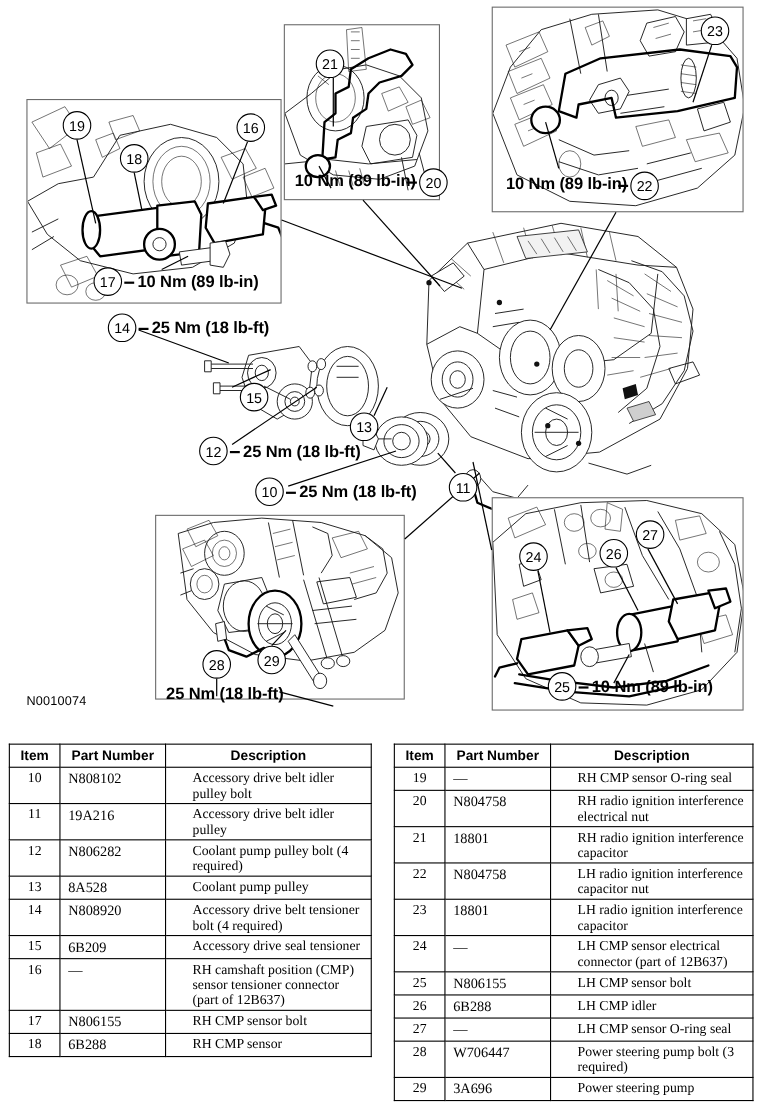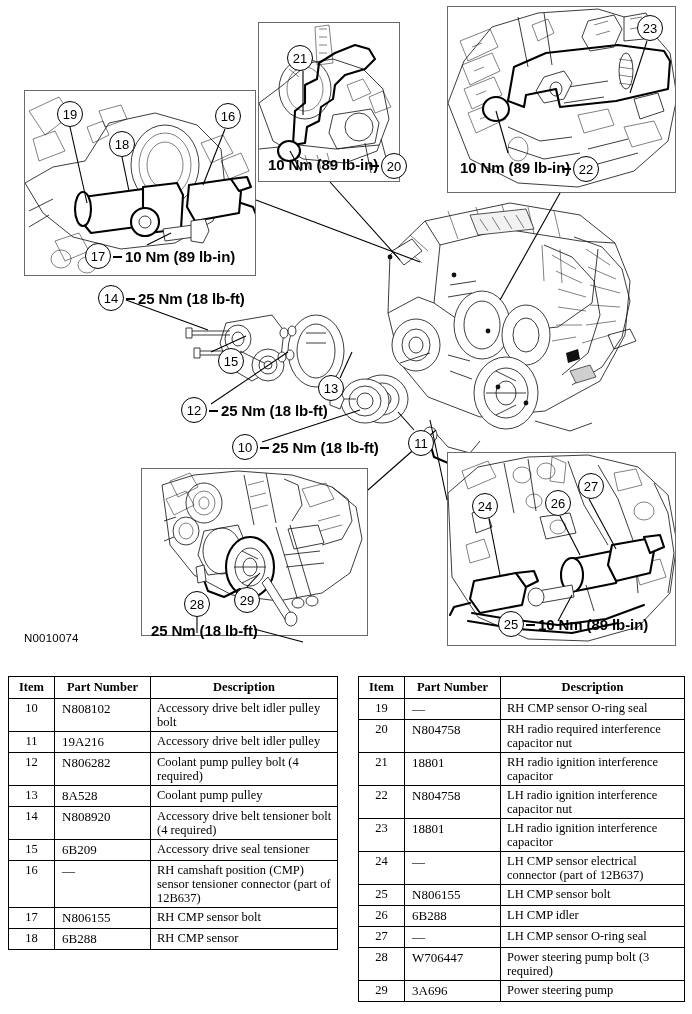--- a/index.html
+++ b/index.html
@@ -51,32 +51,32 @@
 
   
   .ptable{
     position:absolute;border-collapse:collapse;table-layout:fixed;
     background:#fff;
   }
   .ptable td,.ptable th{
     border:1px solid #000;padding:2px 4px;vertical-align:top;
   }
   .ptable th{
-    font-family:Liberation Serif, serif;font-size:12.5px;font-weight:bold;
+    font-family:Liberation Sans, sans-serif;font-size:12.5px;font-weight:bold;
     text-align:center;padding:3px 4px;
   }
   .ptable td.item{
     font-family:"Liberation Serif",serif;font-size:12.5px;text-align:center;
   }
   .ptable td.pn{
     font-family:"Liberation Serif",serif;font-size:13px;text-align:left;padding-left:7px;
   }
   .ptable td.desc{
     font-family:"Liberation Serif",serif;font-size:12.5px;text-align:left;
-    line-height:1.12;padding-left:6px;
+    line-height:1.12;padding-left:24px;
   }
   #table-left{left:8px;top:676px;width:330px;}
   #table-right{left:358px;top:676px;width:327px;}
   #table-left col.c1,#table-right col.c1{width:46px;}
   #table-left col.c2{width:96px;}
   #table-right col.c2{width:96px;}
 </style>
 </head>
 <body>
 
@@ -494,21 +494,21 @@
   </thead>
   <tbody id="tr-body">
       <tr>
         <td class="item">19</td>
         <td class="pn">—</td>
         <td class="desc">RH CMP sensor O-ring seal</td>
       </tr>
       <tr>
         <td class="item">20</td>
         <td class="pn">N804758</td>
-        <td class="desc">RH radio required interference capacitor nut</td>
+        <td class="desc">RH radio ignition interference electrical nut</td>
       </tr>
       <tr>
         <td class="item">21</td>
         <td class="pn">18801</td>
         <td class="desc">RH radio ignition interference capacitor</td>
       </tr>
       <tr>
         <td class="item">22</td>
         <td class="pn">N804758</td>
         <td class="desc">LH radio ignition interference capacitor nut</td>

